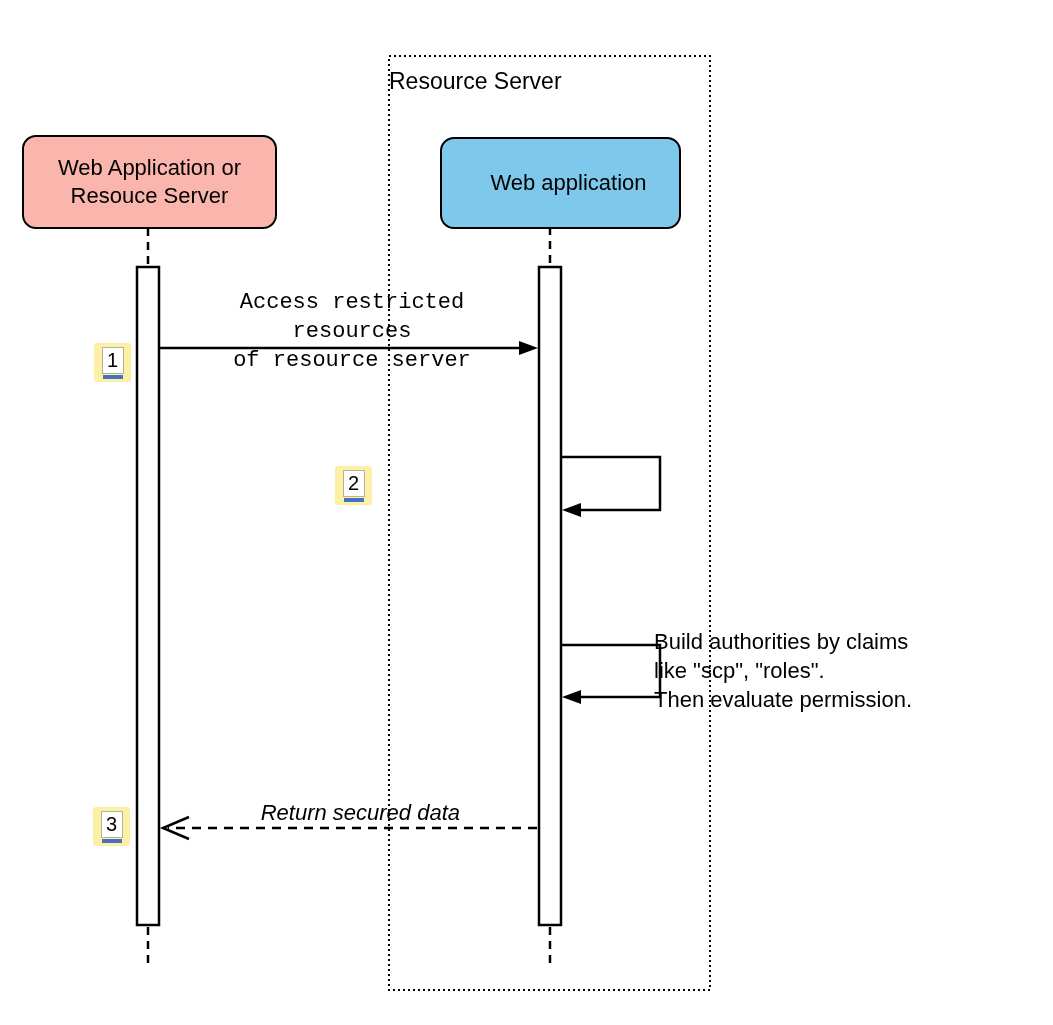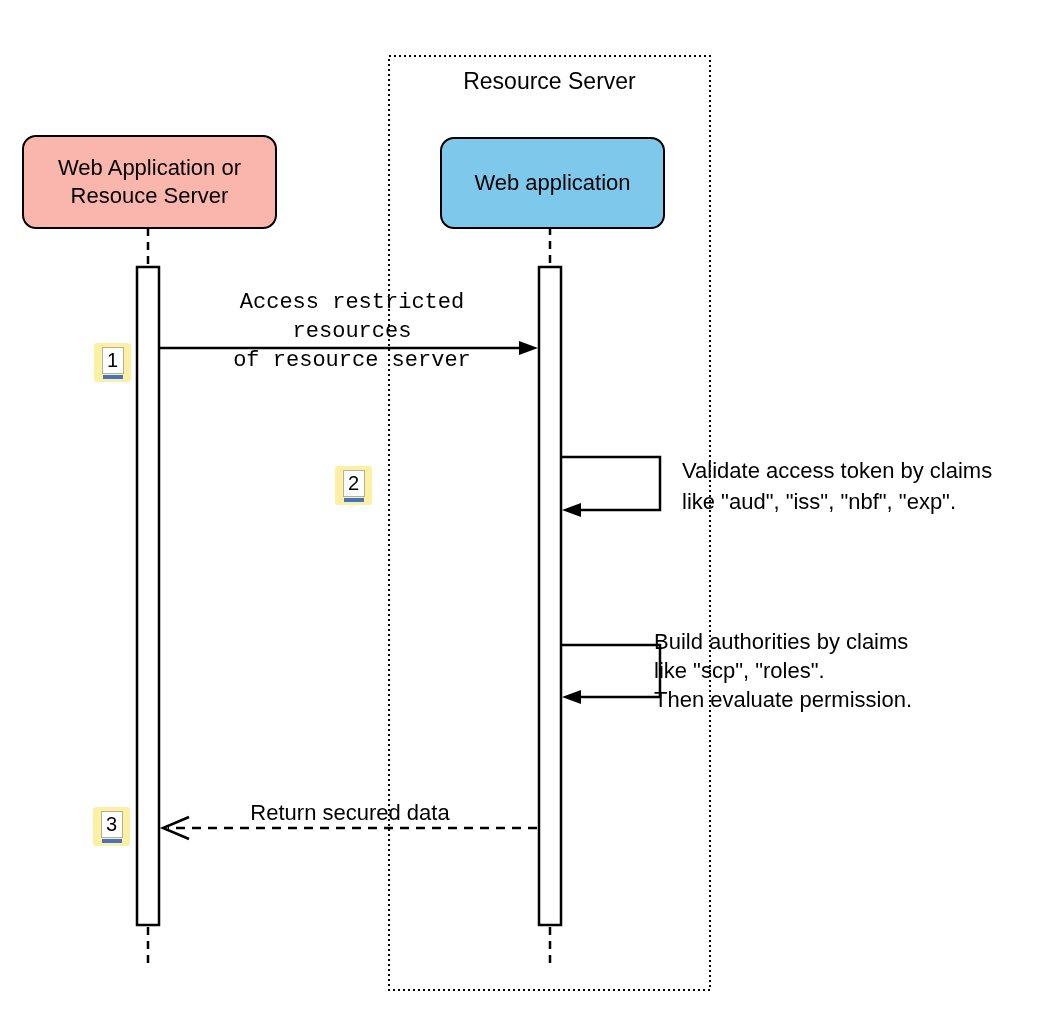--- a/index.html
+++ b/index.html
@@ -10,21 +10,21 @@
     background: #ffffff;
     font-family: "Liberation Sans", sans-serif;
     color: #000000;
     overflow: hidden;
   }
   #wires { position: absolute; left: 0; top: 0; }
 
   .frame-title {
     position: absolute;
     left: 389px; top: 68px; width: 321px;
-    text-align: center;
+    text-align: left;
     font-size: 23px;
     white-space: pre-line;
   }
 
   .actor-box {
     position: absolute;
     border: 2.5px solid #000000;
     border-radius: 14px;
     display: flex;
     align-items: center;
@@ -39,21 +39,21 @@
 
   .msg-label {
     position: absolute;
     font-size: 22px;
     line-height: 29px;
     white-space: pre-line;
   }
   #msg1-label { left: 187px; top: 288px; width: 330px; text-align: center; font-family: Liberation Mono, monospace; }
   #msg2-label { left: 682px; top: 455px; line-height: 31px; }
   #msg3-label { left: 654px; top: 627px; }
-  #msg4-label { left: 240px; top: 798px; width: 220px; text-align: center; }
+  #msg4-label { left: 240px; top: 798px; width: 220px; text-align: right; font-style: italic; }
 
   .seq-badge {
     position: absolute;
     width: 37px; height: 39px;
     border-radius: 3px;
     display: flex;
     flex-direction: column;
     align-items: center;
     justify-content: center;
   }
@@ -101,26 +101,24 @@
 
     <path d="M537,828 H168" stroke="#000000" stroke-width="2.5" stroke-dasharray="9 7" fill="none"></path>
     <path d="M189,817 L163,828 L189,839" stroke="#000000" stroke-width="2.5" fill="none"></path>
   </svg>
 
   <div class="frame-title">Resource Server</div>
 
   <div class="actor-box" id="actor-client" style="background-color: rgb(250, 181, 173);">Web Application or
 Resouce Server</div>
 
-  <div class="actor-box" id="actor-server" style="background-color: rgb(126, 200, 235);">Web application</div>
+  <div class="actor-box" id="actor-server" style="background-color: rgb(126, 200, 235); padding-left: 16px;">Web application</div>
 
   <div class="msg-label" id="msg1-label">Access restricted resources
 of resource server</div>
-  <div class="msg-label" id="msg2-label">Validate access token by claims
-like "aud", "iss", "nbf", "exp".</div>
   <div class="msg-label" id="msg3-label">Build authorities by claims
 like "scp", "roles".
 Then evaluate permission.</div>
   <div class="msg-label" id="msg4-label">Return secured data</div>
 
   <div class="seq-badge" id="badge-1" style="background-color: rgb(252, 240, 164);">
     <div class="seq-num">1</div>
     <div class="seq-underline" style="background-color: rgb(68, 114, 196);"></div>
   </div>
   <div class="seq-badge" id="badge-2" style="background-color: rgb(252, 240, 164);">

